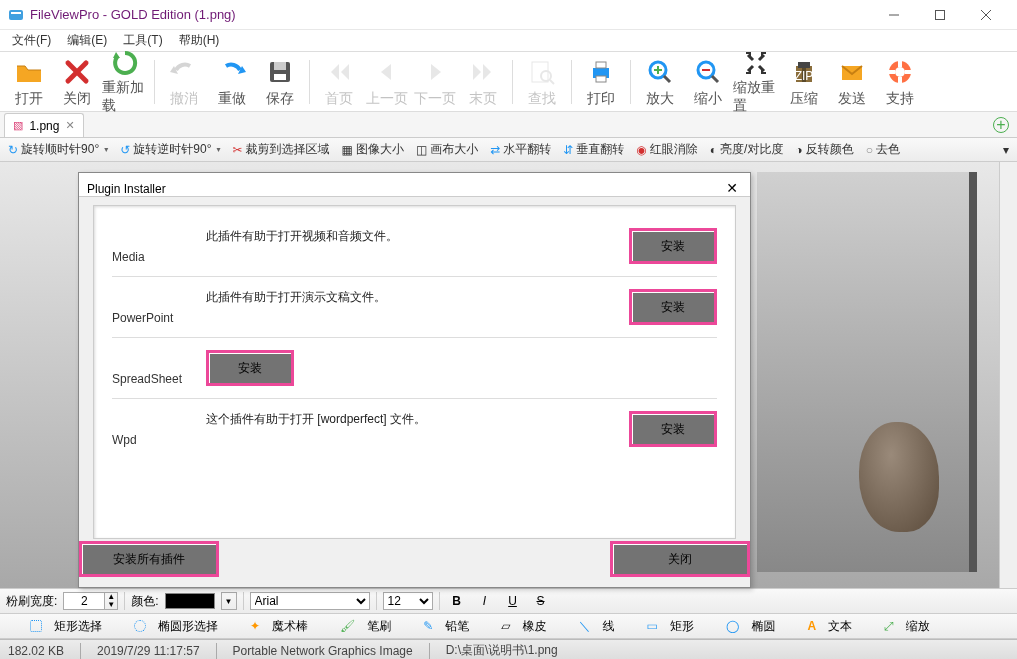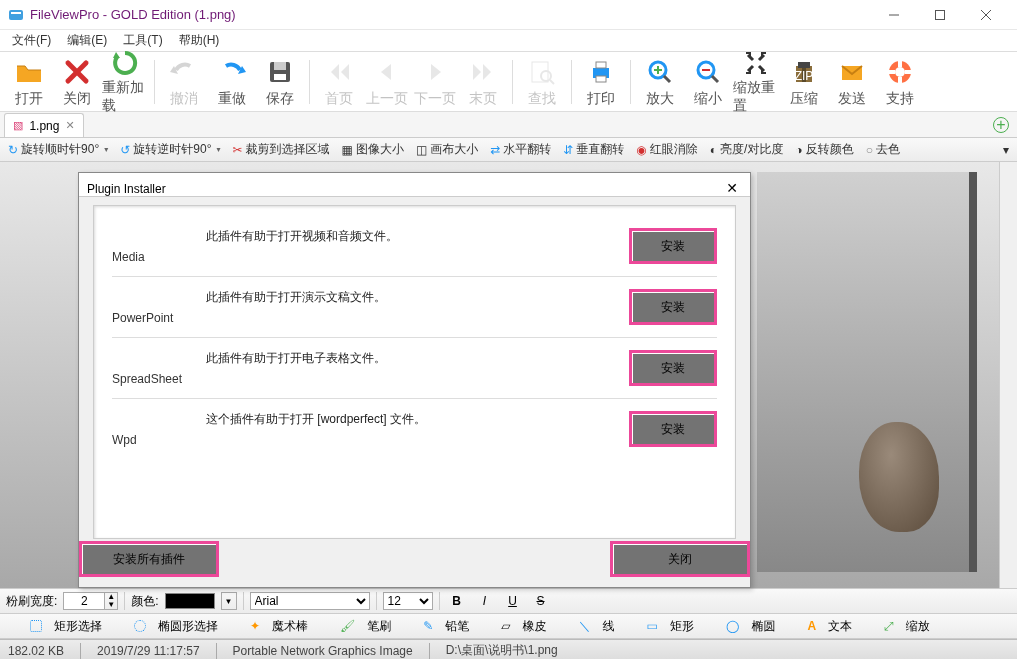--- a/index.html
+++ b/index.html
@@ -444,21 +444,20 @@
       <div class="pdesc">此插件有助于打开视频和音频文件。</div>
       <button class="pbtn">安装</button>
     </div>
     <div class="pluginrow">
       <div class="pname">PowerPoint</div>
       <div class="pdesc">此插件有助于打开演示文稿文件。</div>
       <button class="pbtn">安装</button>
     </div>
     <div class="pluginrow">
       <div class="pname">SpreadSheet</div>
-      <div class="pdesc">此插件有助于打开电子表格文件。</div>
       <button class="pbtn">安装</button>
     </div>
     <div class="pluginrow">
       <div class="pname">Wpd</div>
       <div class="pdesc">这个插件有助于打开 [wordperfect] 文件。</div>
       <button class="pbtn">安装</button>
     </div>
   </div>
   <div class="dlgfooter">
     <button class="dlgbutton">安装所有插件</button>

